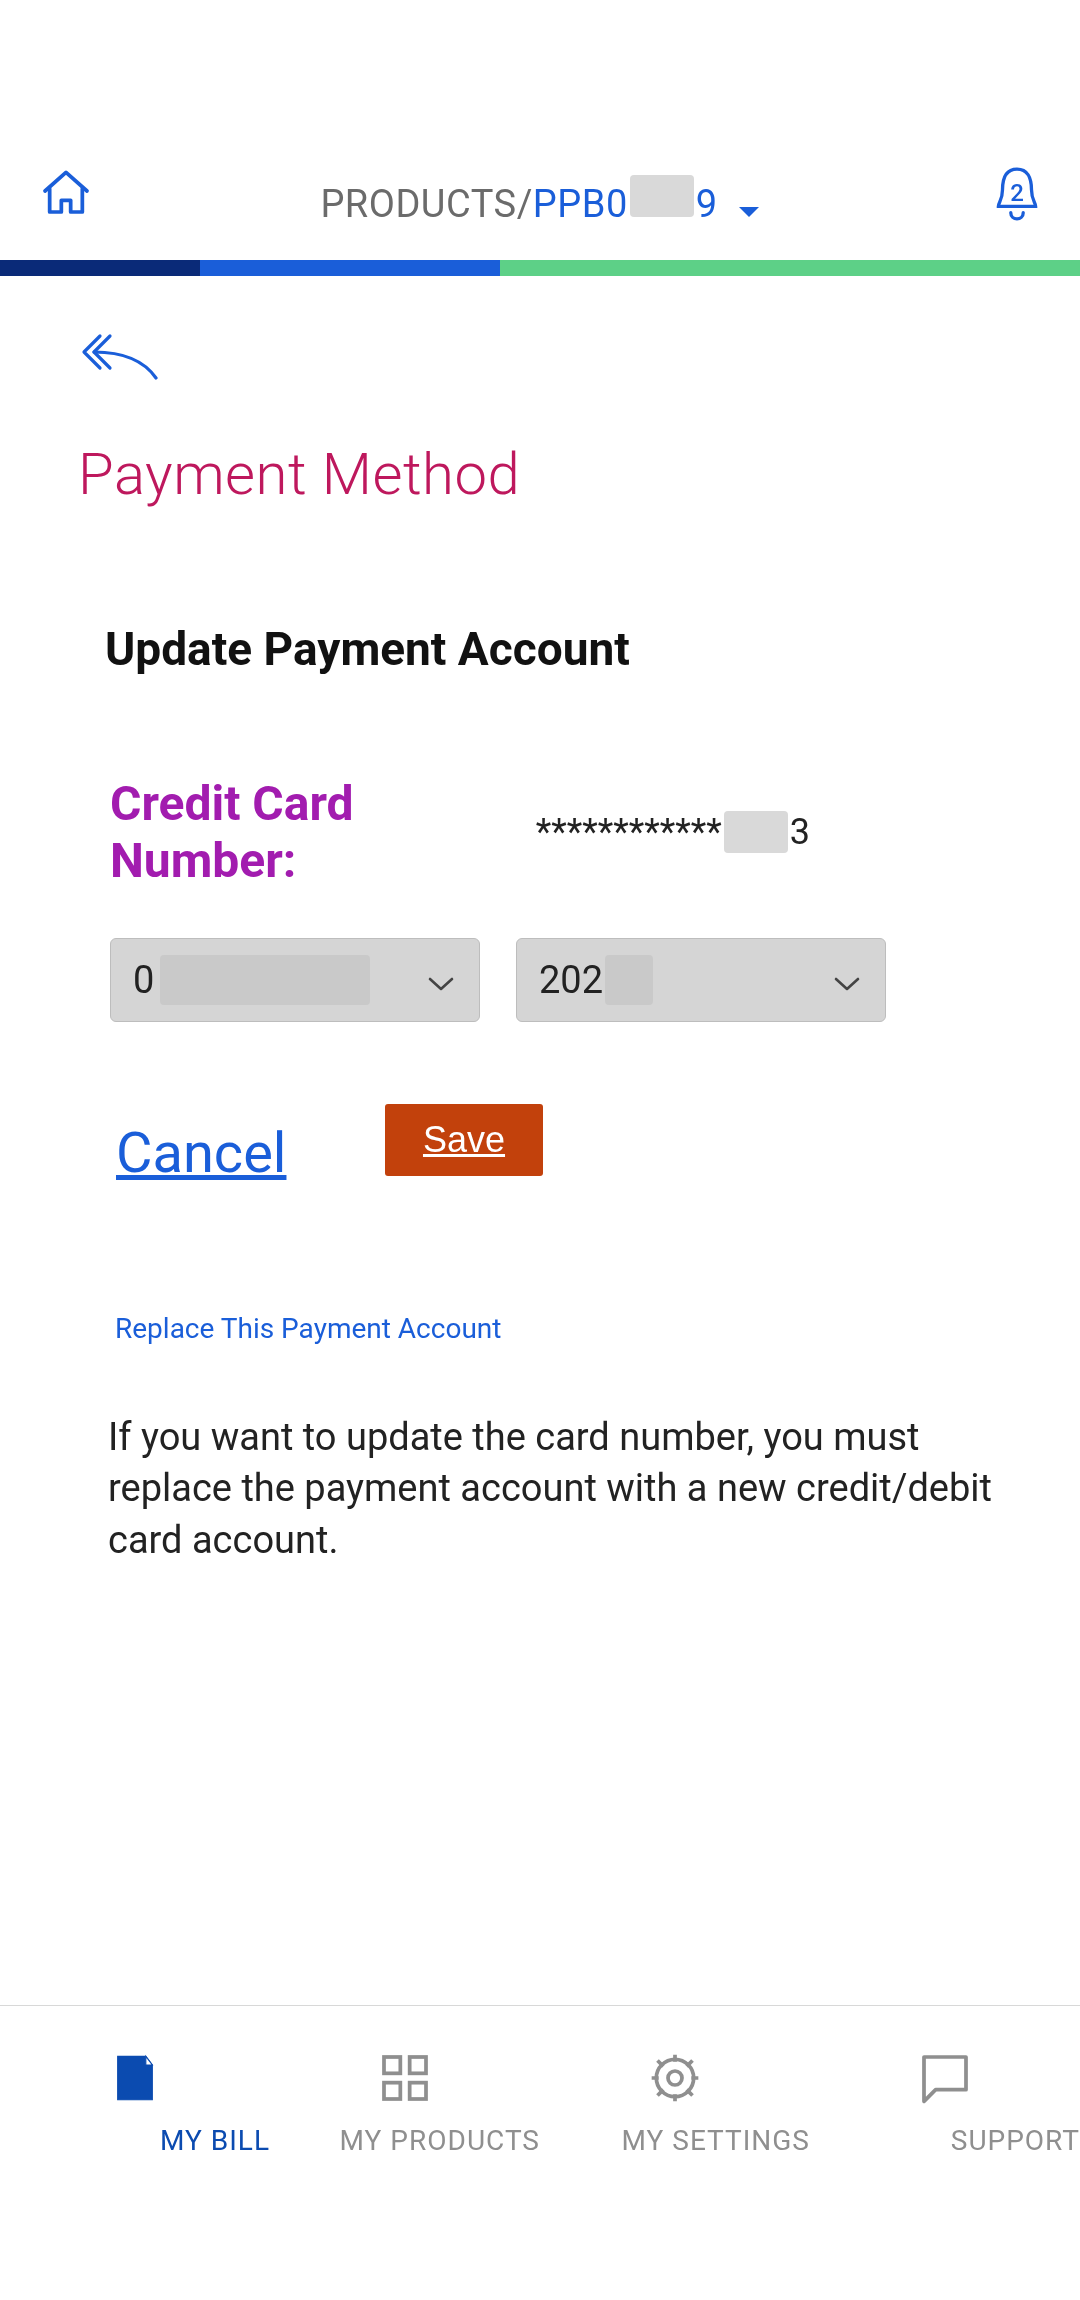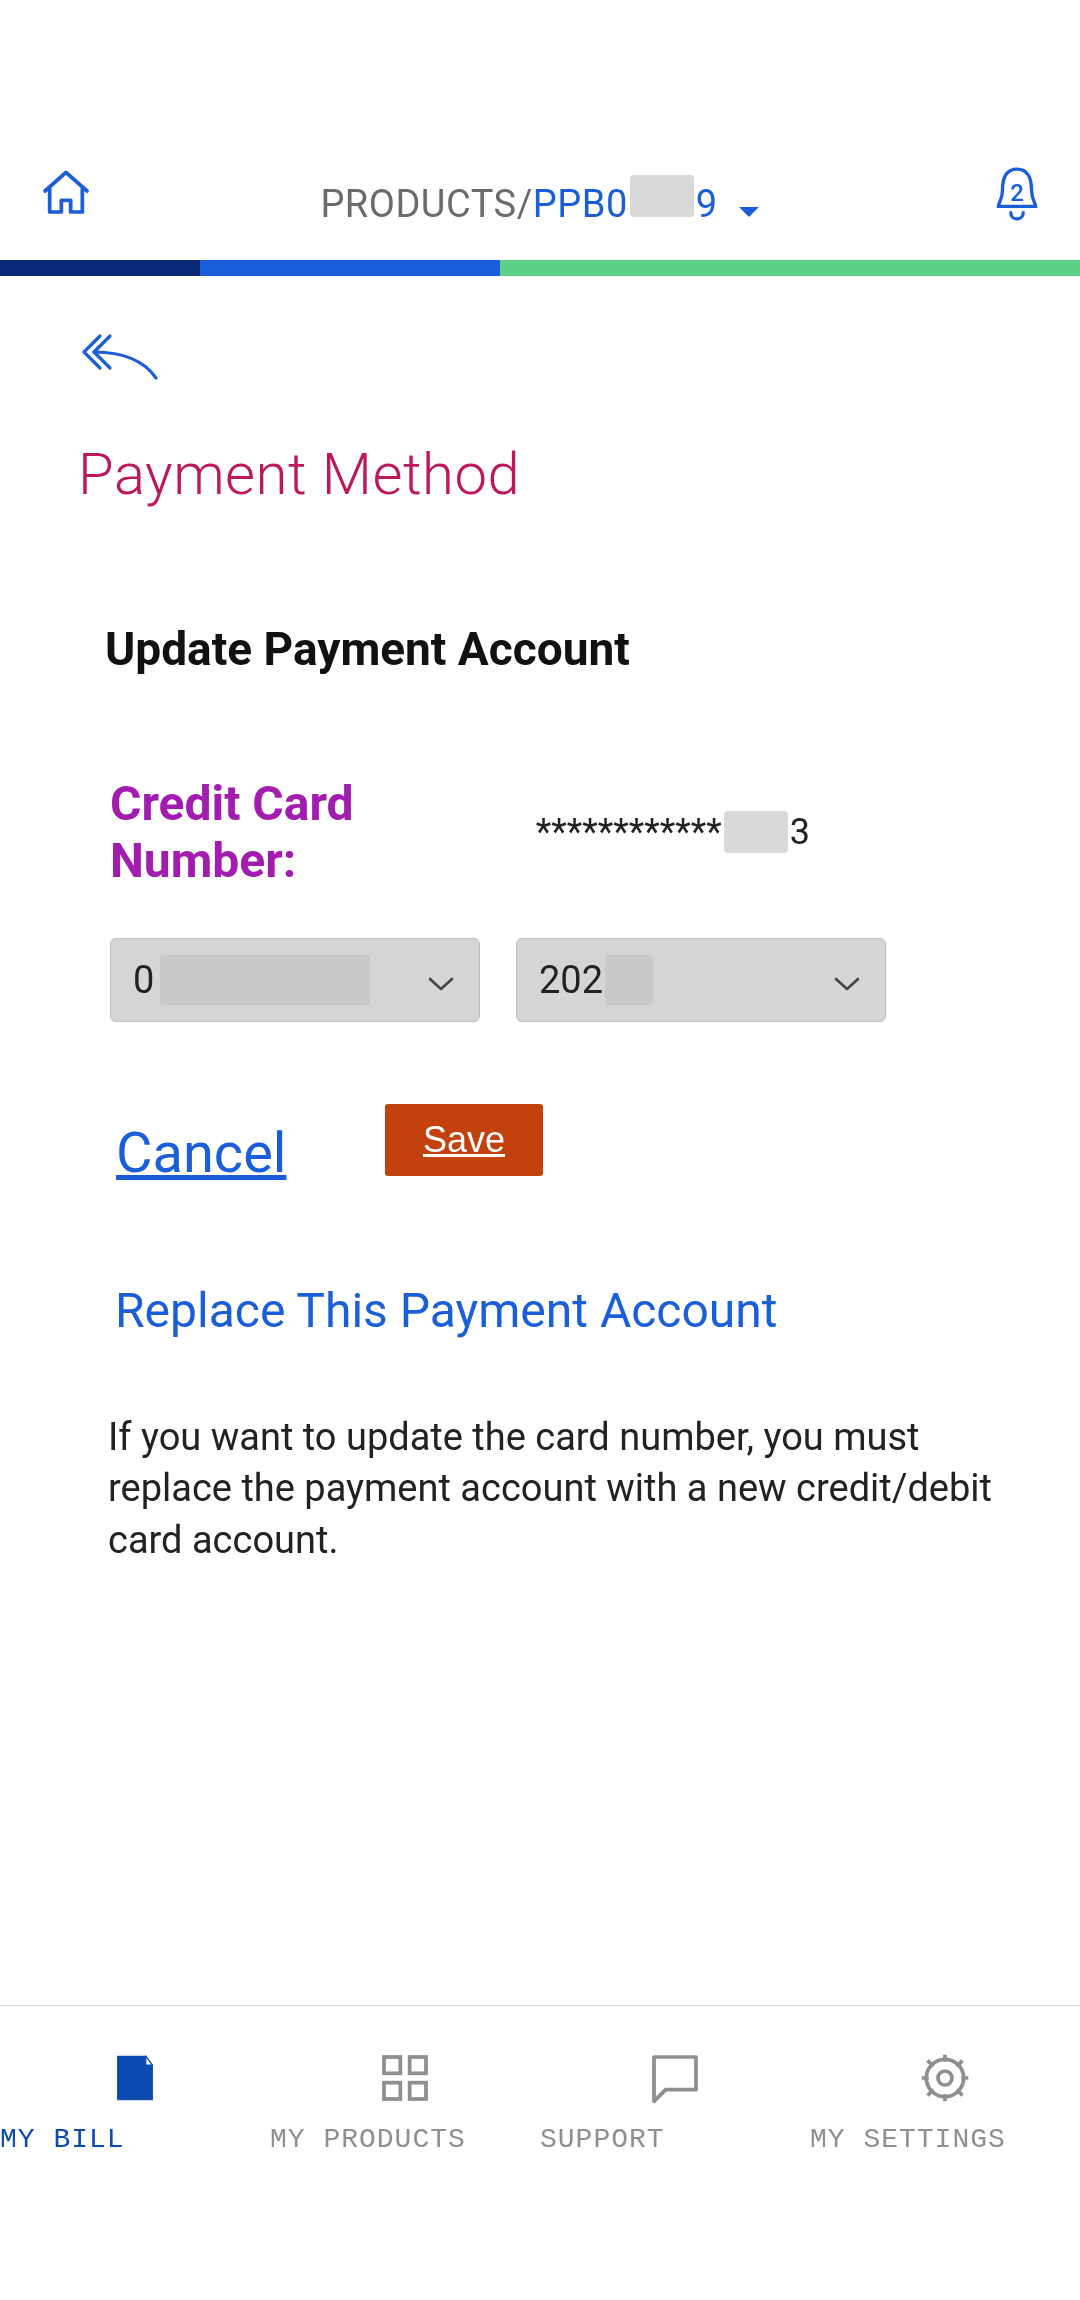--- a/index.html
+++ b/index.html
@@ -36,26 +36,26 @@
     .selects { position: absolute; left: 110px; top: 938px; display: flex; gap: 36px; }
     .sel { position: relative; width: 370px; height: 84px; background: #d5d5d5; border: 1px solid #bdbdbd; border-radius: 6px; display: flex; align-items: center; padding-left: 22px; font-size: 38px; color: #222; }
     .sel .bluebox { display: inline-block; width: 210px; height: 50px; background: #c9c9c9; border-radius: 4px; margin-left: 6px; }
     .sel .shortbox { display: inline-block; width: 48px; height: 50px; background: #c9c9c9; border-radius: 4px; margin-left: 2px; }
     .sel .chev { position: absolute; right: 24px; top: 50%; transform: translateY(-50%); }
 
     
     .cancel { position: absolute; left: 116px; top: 1120px; font-size: 56px; color: #1a5ed9; text-decoration: underline; }
     .save { position: absolute; left: 385px; top: 1104px; width: 158px; height: 72px; background: #c2410c; color: #fff; font-size: 36px; display: flex; align-items: center; justify-content: center; border-radius: 3px; border: none; text-decoration: underline; }
 
-    .replace { position: absolute; left: 115px; top: 1282px; font-size: 48px; color: #1a5ed9; font-weight: 400; }
+    .replace { position: absolute; left: 115px; top: 1312px; font-size: 28px; color: #1a5ed9; font-weight: 400; }
     .note { position: absolute; left: 108px; top: 1412px; right: 70px; font-size: 38px; line-height: 1.35; color: #222; }
 
     
     .tabbar { position: absolute; left: 0; right: 0; bottom: 0; height: 295px; border-top: 1px solid #d8d8d8; display: flex; background: #fff; }
-    .tab { flex: 1; text-align: left; padding-top: 42px; font-family: Liberation Mono, monospace; }
+    .tab { flex: 1; text-align: right; padding-top: 42px; }
     .tab .iconwrap { height: 60px; display: flex; align-items: center; justify-content: center; margin-bottom: 16px; }
     .tab .tl { font-size: 28px; letter-spacing: 1px; color: #8f8f8f; }
     .tab.active .tl { color: #0b4bb0; }
     .tab.active svg { stroke: #0b4bb0; }
   </style>
 </head>
 <body>
 
 <div class="screen">
 
@@ -153,31 +153,31 @@
           <rect x="6" y="6" width="14" height="14"></rect>
             <rect x="28" y="6" width="14" height="14"></rect>
           <rect x="6" y="28" width="14" height="14"></rect>
             <rect x="28" y="28" width="14" height="14"></rect>
         </svg>
       </div>
       <div class="tl">MY PRODUCTS</div>
     </div>
     <div class="tab">
       <div class="iconwrap">
-        <svg width="56" height="56" viewBox="0 0 48 48" fill="none" stroke="#8f8f8f" stroke-width="3.2" stroke-linejoin="round">
-          <path d="M6 6 H42 V34 H16 L6 44 Z"></path>
-        </svg>
-      </div>
-      <div class="tl">SUPPORT</div>
-    </div>
-    <div class="tab">
-      <div class="iconwrap">
         <svg width="56" height="56" viewBox="0 0 48 48" fill="none" stroke="#8f8f8f" stroke-width="3.2">
           <circle cx="24" cy="24" r="6"></circle>
           <path d="M24 4 V10 M24 38 V44 M4 24 H10 M38 24 H44 M9 9 L14 14 M34 34 L39 39 M39 9 L34 14 M14 34 L9 39"></path>
           <circle cx="24" cy="24" r="16"></circle>
         </svg>
       </div>
       <div class="tl">MY SETTINGS</div>
     </div>
+    <div class="tab">
+      <div class="iconwrap">
+        <svg width="56" height="56" viewBox="0 0 48 48" fill="none" stroke="#8f8f8f" stroke-width="3.2" stroke-linejoin="round">
+          <path d="M6 6 H42 V34 H16 L6 44 Z"></path>
+        </svg>
+      </div>
+      <div class="tl">SUPPORT</div>
+    </div>
   </div>
 
 </div>
 
 </body></html>

